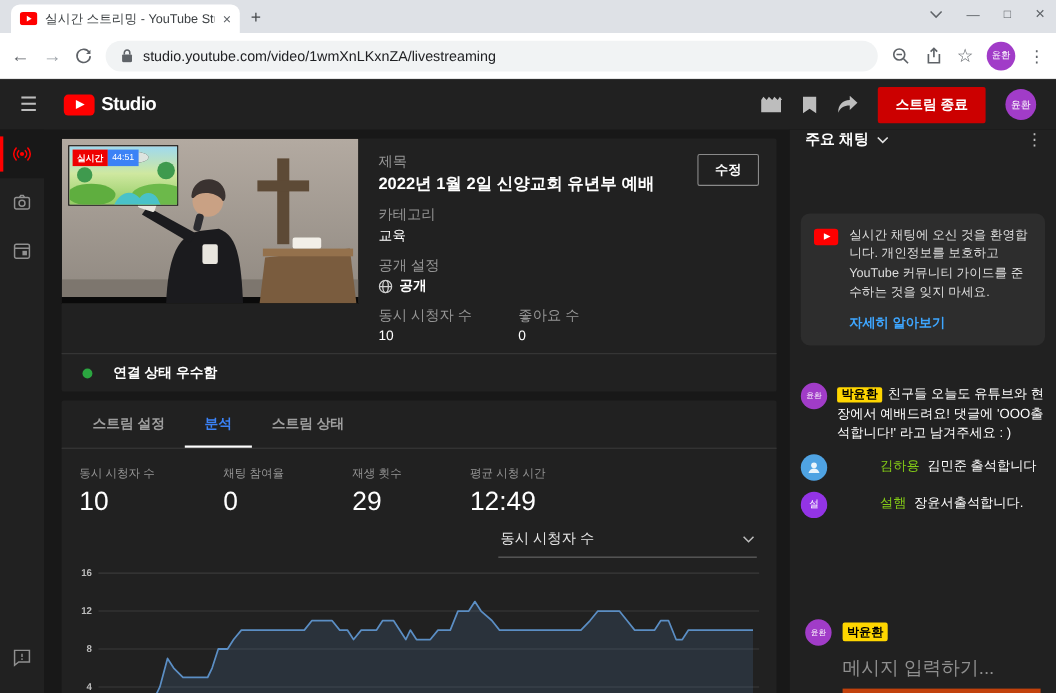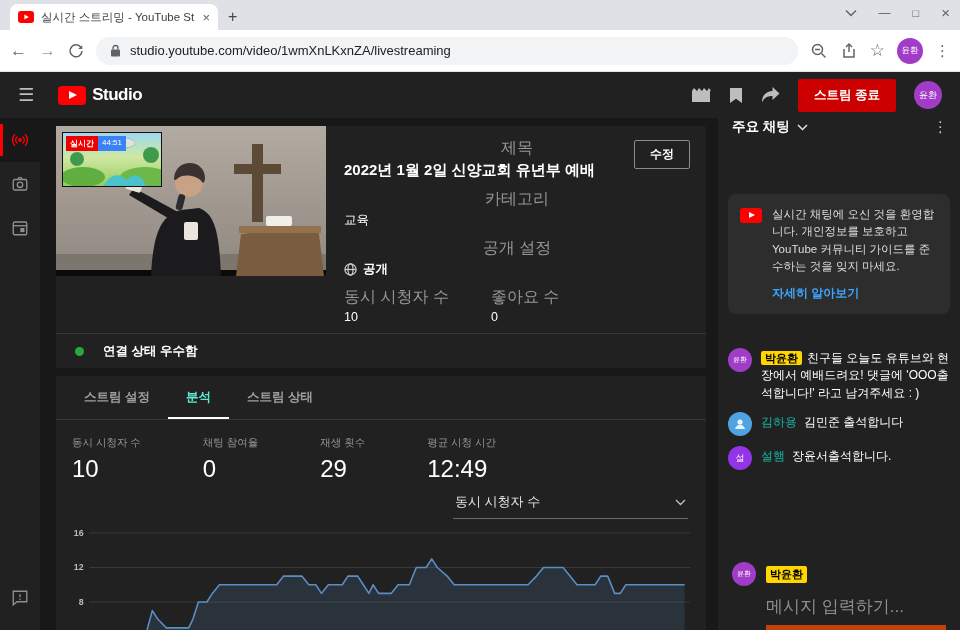--- a/index.html
+++ b/index.html
@@ -49,35 +49,35 @@
   .main { flex:1; padding:8px 12px 0 16px; min-width:0; }
   .card { background:#212121; border-radius:2px; }
   .info-card { margin-bottom:8px; }
   .video-row { display:flex; position:relative; }
   .thumb { width:270px; height:150px; position:relative; flex:0 0 auto; background:#000; overflow:hidden; }
   .pip { position:absolute; left:6px; top:6px; width:100px; height:55px; border:1px solid #111; overflow:hidden; }
   .pip .badges { position:absolute; left:3px; top:3px; display:flex; }
   .badge-live { background:#e00; color:#fff; font-size:8px; font-weight:bold; padding:2px 4px; }
   .badge-time { background:#3b82f6; color:#fff; font-size:8px; font-weight:normal; padding:2px 4px; }
   .meta { flex:1; padding:12px 16px 0 18px; }
-  .f-label { font-size:16px; color:#969696; margin-bottom:2px;text-align:center; }
+  .f-label { font-size:13px; color:#969696; margin-bottom:2px; }
   .f-title { font-size:15px; font-weight:bold; color:#fff; margin-bottom:9px; }
   .f-val { font-size:12.5px; font-weight:normal; color:#fff; margin-bottom:9px; }
   .vis-row { display:flex; align-items:center; gap:6px; margin-bottom:9px; color:#fff; font-size:12.5px; font-weight:bold; }
   .counts { display:flex; gap:42px; }
   .edit-btn { position:absolute; right:16px; top:14px; background:transparent; border:1px solid #8a8a8a; color:#fff;
               font-size:12px; font-weight:bold; padding:5px 15px; border-radius:2px; }
   .hr { height:1px; background:#383838; }
   .conn-row { height:34px; display:flex; align-items:center; padding-left:19px; gap:19px; }
   .conn-dot { width:9px; height:9px; border-radius:50%; background:#2ba640; }
   .conn-text { color:#fff; font-size:12.5px; font-weight:bold; }
 
   .tabs-row { display:flex; padding-left:10px; border-bottom:1px solid #383838; }
   .tab-item { padding:13px 18px 11px; font-size:12.5px; font-weight:bold; color:#9e9e9e; border-bottom:2px solid transparent; }
-  .tab-item.active { color:#5eead4; border-bottom-color:#fff; }
+  .tab-item.active { color:#3b82f6; border-bottom-color:#fff; }
   .stats-row { display:flex; padding:16px 16px 2px 16px; }
   .stat { margin-right:62px; }
   .stat-label { font-size:10.5px; color:#969696; }
   .stat-value { font-size:24px; color:#fff; margin-top:5px; font-weight:normal; }
   .dd-row { display:flex; justify-content:flex-end; padding:4px 18px 0; }
   .dropdown { width:235px; display:flex; justify-content:space-between; align-items:center;
               border-bottom:1px solid #6a6a6a; padding:4px 2px 7px; color:#e8e8e8; font-size:13px; }
   .chart-wrap { padding:4px 8px 0 6px; }
   #viewers-chart { width:100%; height:172px; display:block; }
 
@@ -90,21 +90,21 @@
   .yt-mini { width:22px; height:15px; background:#f00; border-radius:3px; position:relative; flex:0 0 auto; margin-top:2px; }
   .yt-mini:after { content:""; position:absolute; left:8.5px; top:4px; border-left:6px solid #fff; border-top:3.5px solid transparent; border-bottom:3.5px solid transparent; }
   .welcome-text { font-size:11.5px; color:#dedede; line-height:1.5; }
   .welcome-link { margin-top:10px; color:#3ea6ff; font-size:12px; font-weight:bold; }
   .messages { padding:4px 10px 0; }
   .msg { display:flex; gap:9px; margin-bottom:10px; }
   .msg-avatar { width:24px; height:24px; border-radius:50%; flex:0 0 auto; color:#fff; font-size:7px;
                 display:flex; align-items:center; justify-content:center; }
   .msg-body { font-size:12px; color:#fff; line-height:1.45; padding-top:2px; }
   .owner-badge { background:#ffd600; color:#000; font-weight:bold; font-size:11px; padding:1px 4px; border-radius:2px; margin-right:5px; }
-  .uname { color:#14b8a6; margin-right:7px; }
+  .uname { color:#84cc16; margin-right:7px;margin-left:39px; }
   .chat-fill { flex:1; }
   .chat-input-area { padding:10px 14px 10px; }
   .cia-row1 { display:flex; align-items:center; gap:10px; margin-bottom:9px; }
   .cia-input { margin-left:34px; color:#8f8f8f; font-size:17px; border-bottom:5px solid #c2410c; padding-bottom:7px; }
   .cia-row3 { display:flex; align-items:center; gap:15px; margin-top:12px; color:#9e9e9e; }
   .cia-row3 .sp { flex:1; }
   .counter { font-size:12px; color:#aaa; }
   svg.ic { display:block; }
 </style>
 </head>

